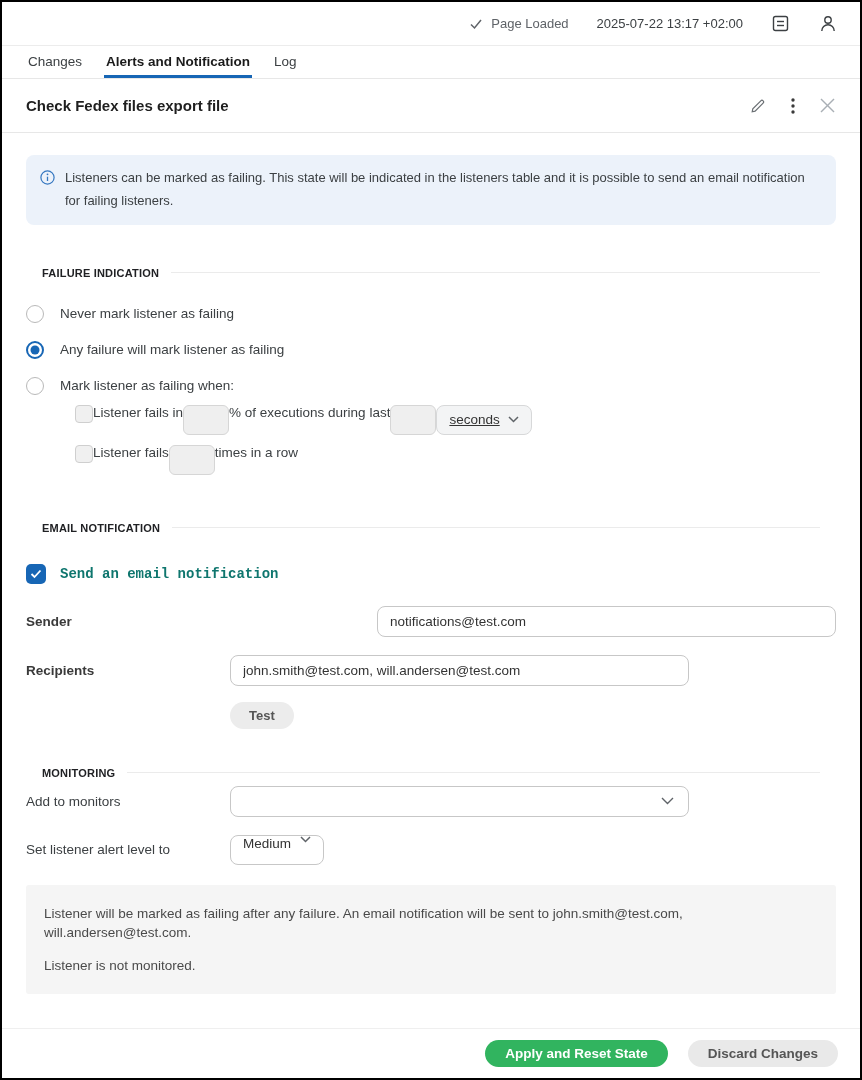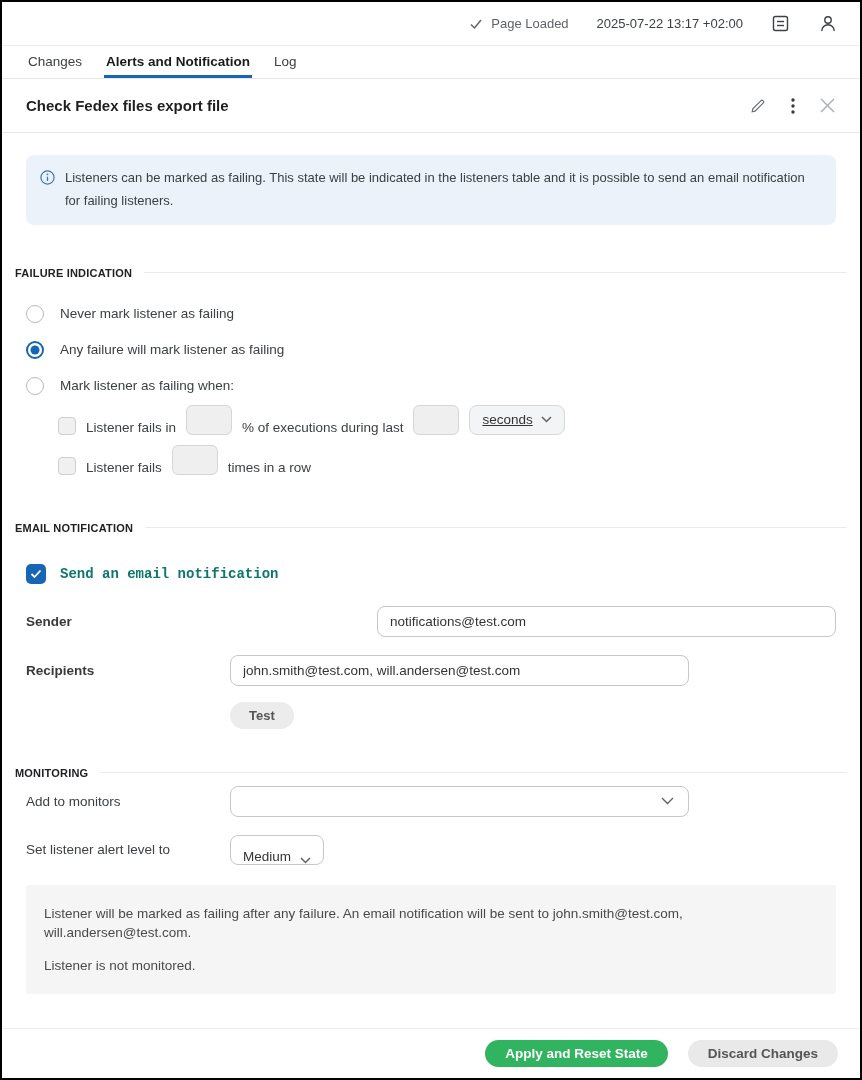--- a/index.html
+++ b/index.html
@@ -22,49 +22,49 @@
   .tab { font-size:13.5px; color:#3c4043; display:flex; align-items:center; padding:2px 2px 0 2px; border-bottom:3px solid transparent; cursor:pointer; }
   .tab.active { font-weight:bold; color:#1b1b1b; border-bottom-color:#1766b5; }
   
   .title-row { height:54px; display:flex; align-items:center; padding:0 24px; border-bottom:1px solid #e7e7e7; }
   .page-title { font-size:15px; font-weight:bold; color:#1f1f1f; }
   .title-actions { margin-left:auto; display:flex; align-items:center; gap:24px; }
   
   .banner { margin:22px 24px 0; background:#ecf2fa; border-radius:8px; padding:12px 16px 12px 14px; display:flex; gap:10px; font-size:13px; color:#3c4043; line-height:1.75; }
   .banner svg { flex:none; margin-top:3px; }
   
-  .section-head { margin:42px 13px 0; display:flex; align-items:center; gap:12px; }
+  .section-head { margin:42px 40px 0; display:flex; align-items:center; gap:12px; }
   .section-head .t { font-size:11px; font-weight:bold; color:#202124; letter-spacing:.2px; white-space:nowrap; }
   .section-head .line { flex:1; height:1px; background:#ebebeb; }
   
   .option-group { margin:26px 24px 0; }
   .radio-row { display:flex; align-items:center; gap:16px; margin-bottom:18px; cursor:pointer; }
   .radio { width:18px; height:18px; border-radius:50%; border:1.5px solid #b9b9b9; background:#fff; flex:none; position:relative; }
   .radio.selected { border:2px solid #1766b5; }
   .radio.selected::after { content:""; position:absolute; left:50%; top:50%; width:9px; height:9px; border-radius:50%; background:#1766b5; transform:translate(-50%,-50%); }
   .radio-label { font-size:13.5px; color:#3c4043; }
-  .cond-row { margin:10px 0 0 32px; display:flex; align-items:flex-end; gap:10px; height:30px; }
+  .cond-row { margin:10px 0 0 49px; display:flex; align-items:flex-start; height:30px; }
   .checkbox { width:18px; height:18px; border-radius:4px; border:1px solid #cfcfcf; background:#f0f0f0; flex:none; cursor:pointer; }
   .cond-text { font-size:13.5px; color:#3c4043; }
   .mini-input { width:46px; height:30px; border-radius:6px; border:1px solid #d6d6d6; background:#efefef; padding:0 8px; font-size:13px; color:#333; font-family:inherit; }
   .pill-select { height:30px; border-radius:8px; border:1px solid #d7d8d9; background:#f3f4f5; display:flex; align-items:center; gap:8px; padding:0 12px; font-size:13.5px; color:#333; cursor:pointer;text-decoration:underline; }
   
   .send-row { margin:30px 24px 0; display:flex; align-items:center; gap:14px; cursor:pointer; }
   .checkbox-checked { width:20px; height:20px; border-radius:5px; background:#1766b5; display:flex; align-items:center; justify-content:center; flex:none; }
   .send-label { font-size:14px; font-weight:bold; color:#0f766e;font-family:Liberation Mono, monospace; }
   .form-row { margin:18px 24px 0; display:flex; align-items:center; }
   .form-row.first { margin-top:22px;justify-content:space-between; }
   .form-label { width:204px; font-size:13.5px; color:#3c4043; flex:none; }
   .form-label.bold { font-weight:bold; color:#3a3a3a; }
   .text-input { width:459px; height:31px; border:1px solid #c7c7c7; border-radius:8px; padding:0 12px; font-size:13.5px; color:#333; font-family:inherit; background:#fff; }
   .test-row { margin:16px 24px 0 228px; }
   .test-btn { height:27px; padding:0 19px; border:none; border-radius:14px; background:#ececec; color:#555; font-weight:bold; font-size:13px; font-family:inherit; cursor:pointer; }
   
   .wide-select { width:459px; height:31px; border:1px solid #c7c7c7; border-radius:8px; display:flex; align-items:center; justify-content:flex-end; padding:0 14px; cursor:pointer; background:#fff; }
-  .small-select { height:30px; border:1px solid #c7c7c7; border-radius:8px; display:flex; align-items:flex-end; gap:9px; padding:0 12px; font-size:13.5px; color:#333; cursor:pointer; background:#fff; }
+  .small-select { height:30px; border:1px solid #c7c7c7; border-radius:8px; display:flex; align-items:flex-start; gap:9px; padding:0 12px; font-size:13.5px; color:#333; cursor:pointer; background:#fff; }
   
   .summary { margin:20px 24px 0; background:#f5f5f5; border-radius:3px; padding:19px 18px; font-size:13.5px; color:#4a4a4a; line-height:1.45; }
   .summary p + p { margin-top:13px; }
   
   .footer { position:absolute; left:0; right:0; bottom:0; height:50px; border-top:1px solid #efefef; background:#fff; display:flex; align-items:center; justify-content:flex-end; gap:20px; padding:0 22px; }
   .btn { height:27px; padding:0 20px; border:none; border-radius:14px; font-weight:bold; font-size:13.5px; font-family:inherit; cursor:pointer; }
   .btn.apply { background:#31b45f; color:#fff; }
   .btn.discard { background:#e9e9e9; color:#555; }
 </style>
 </head>

